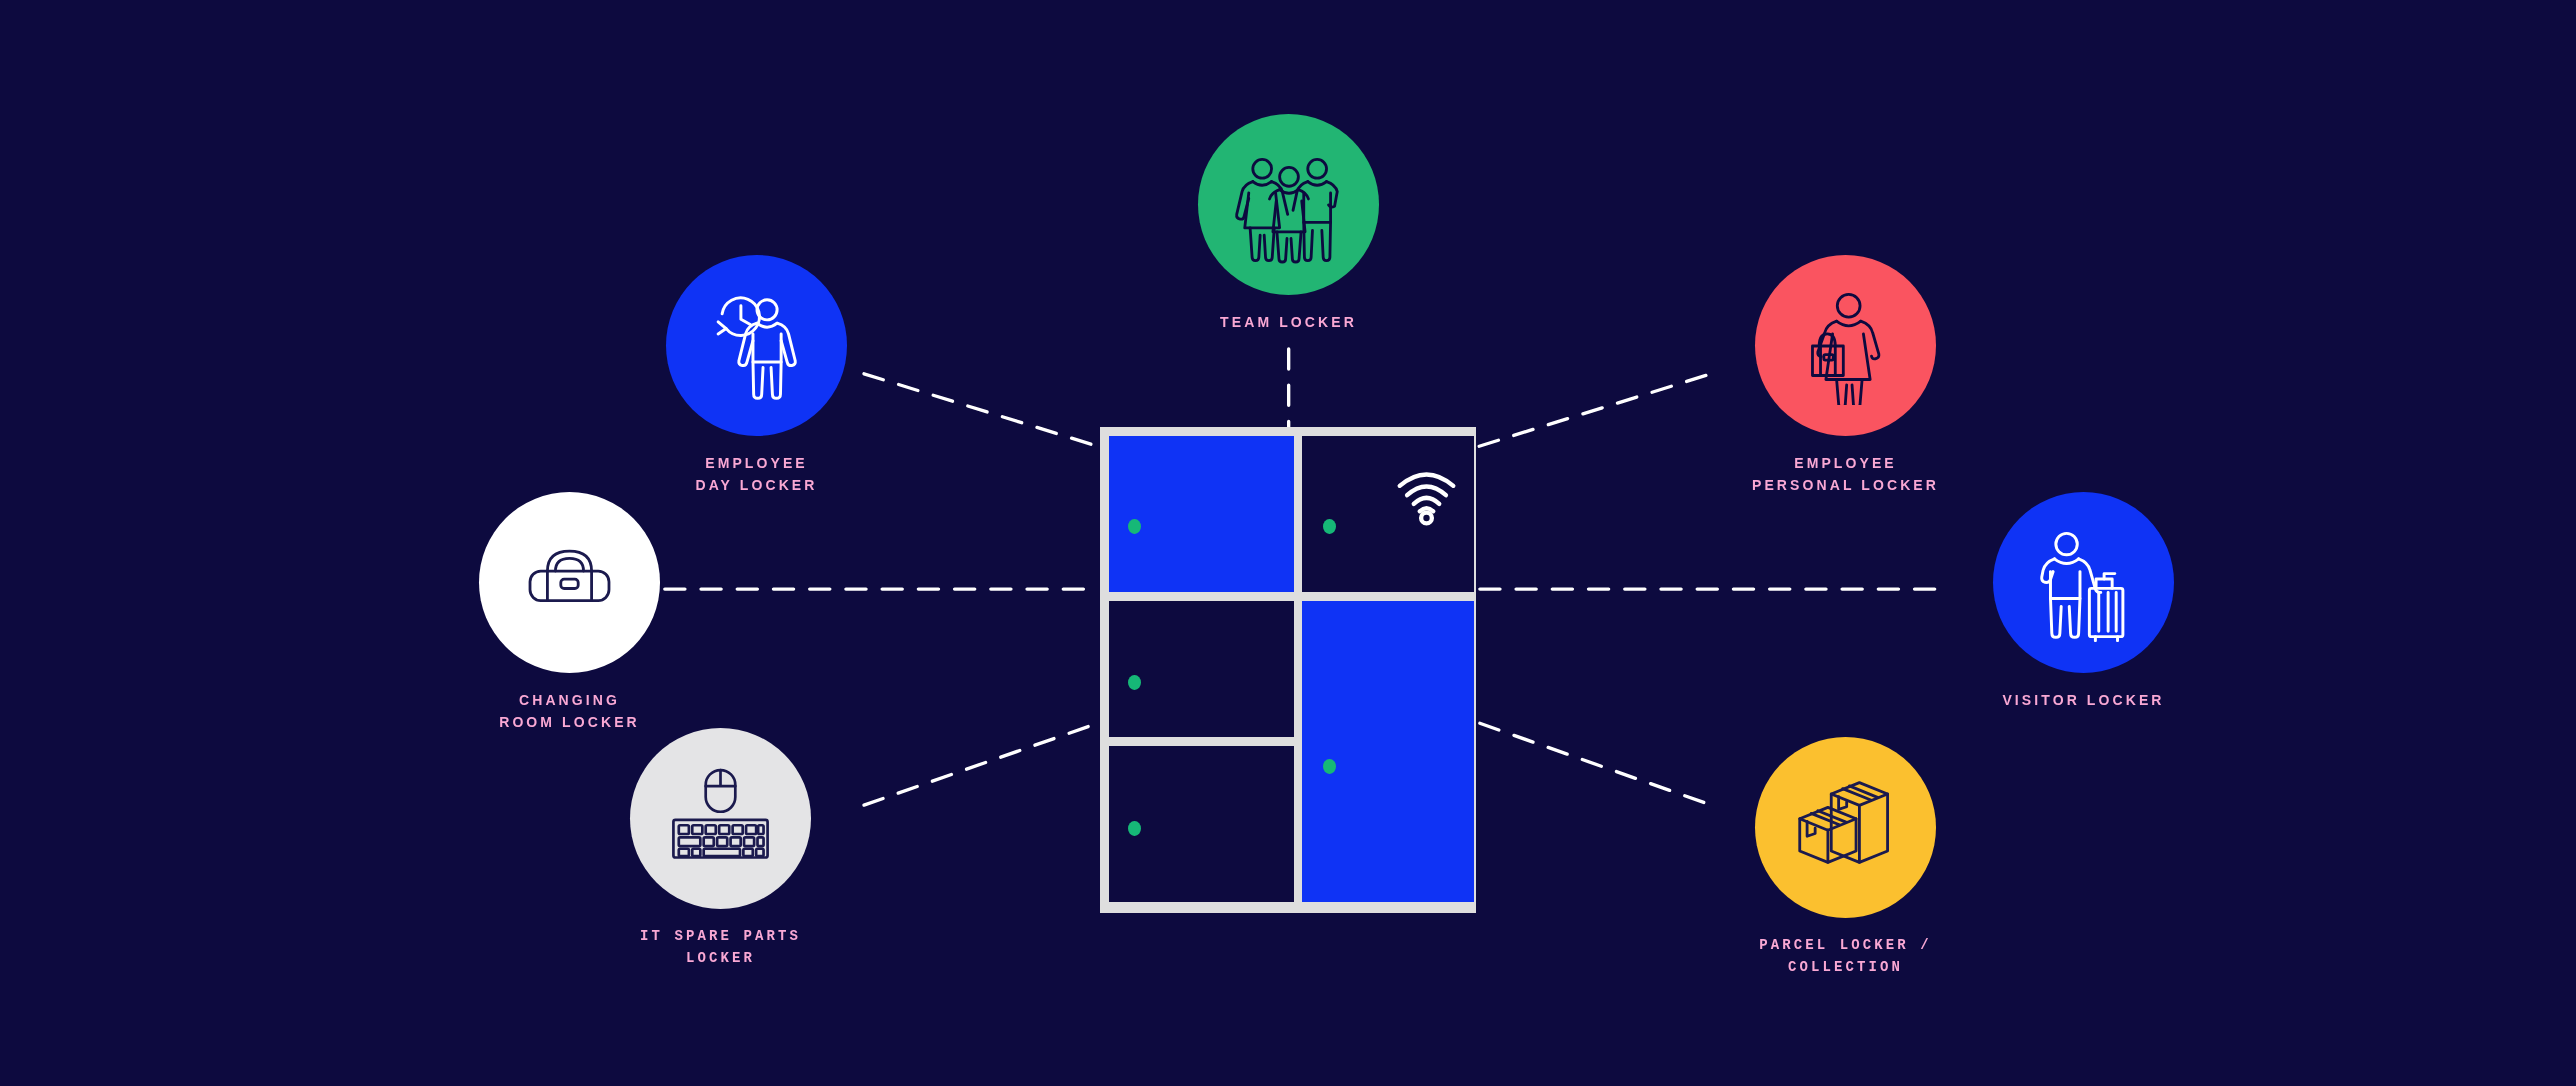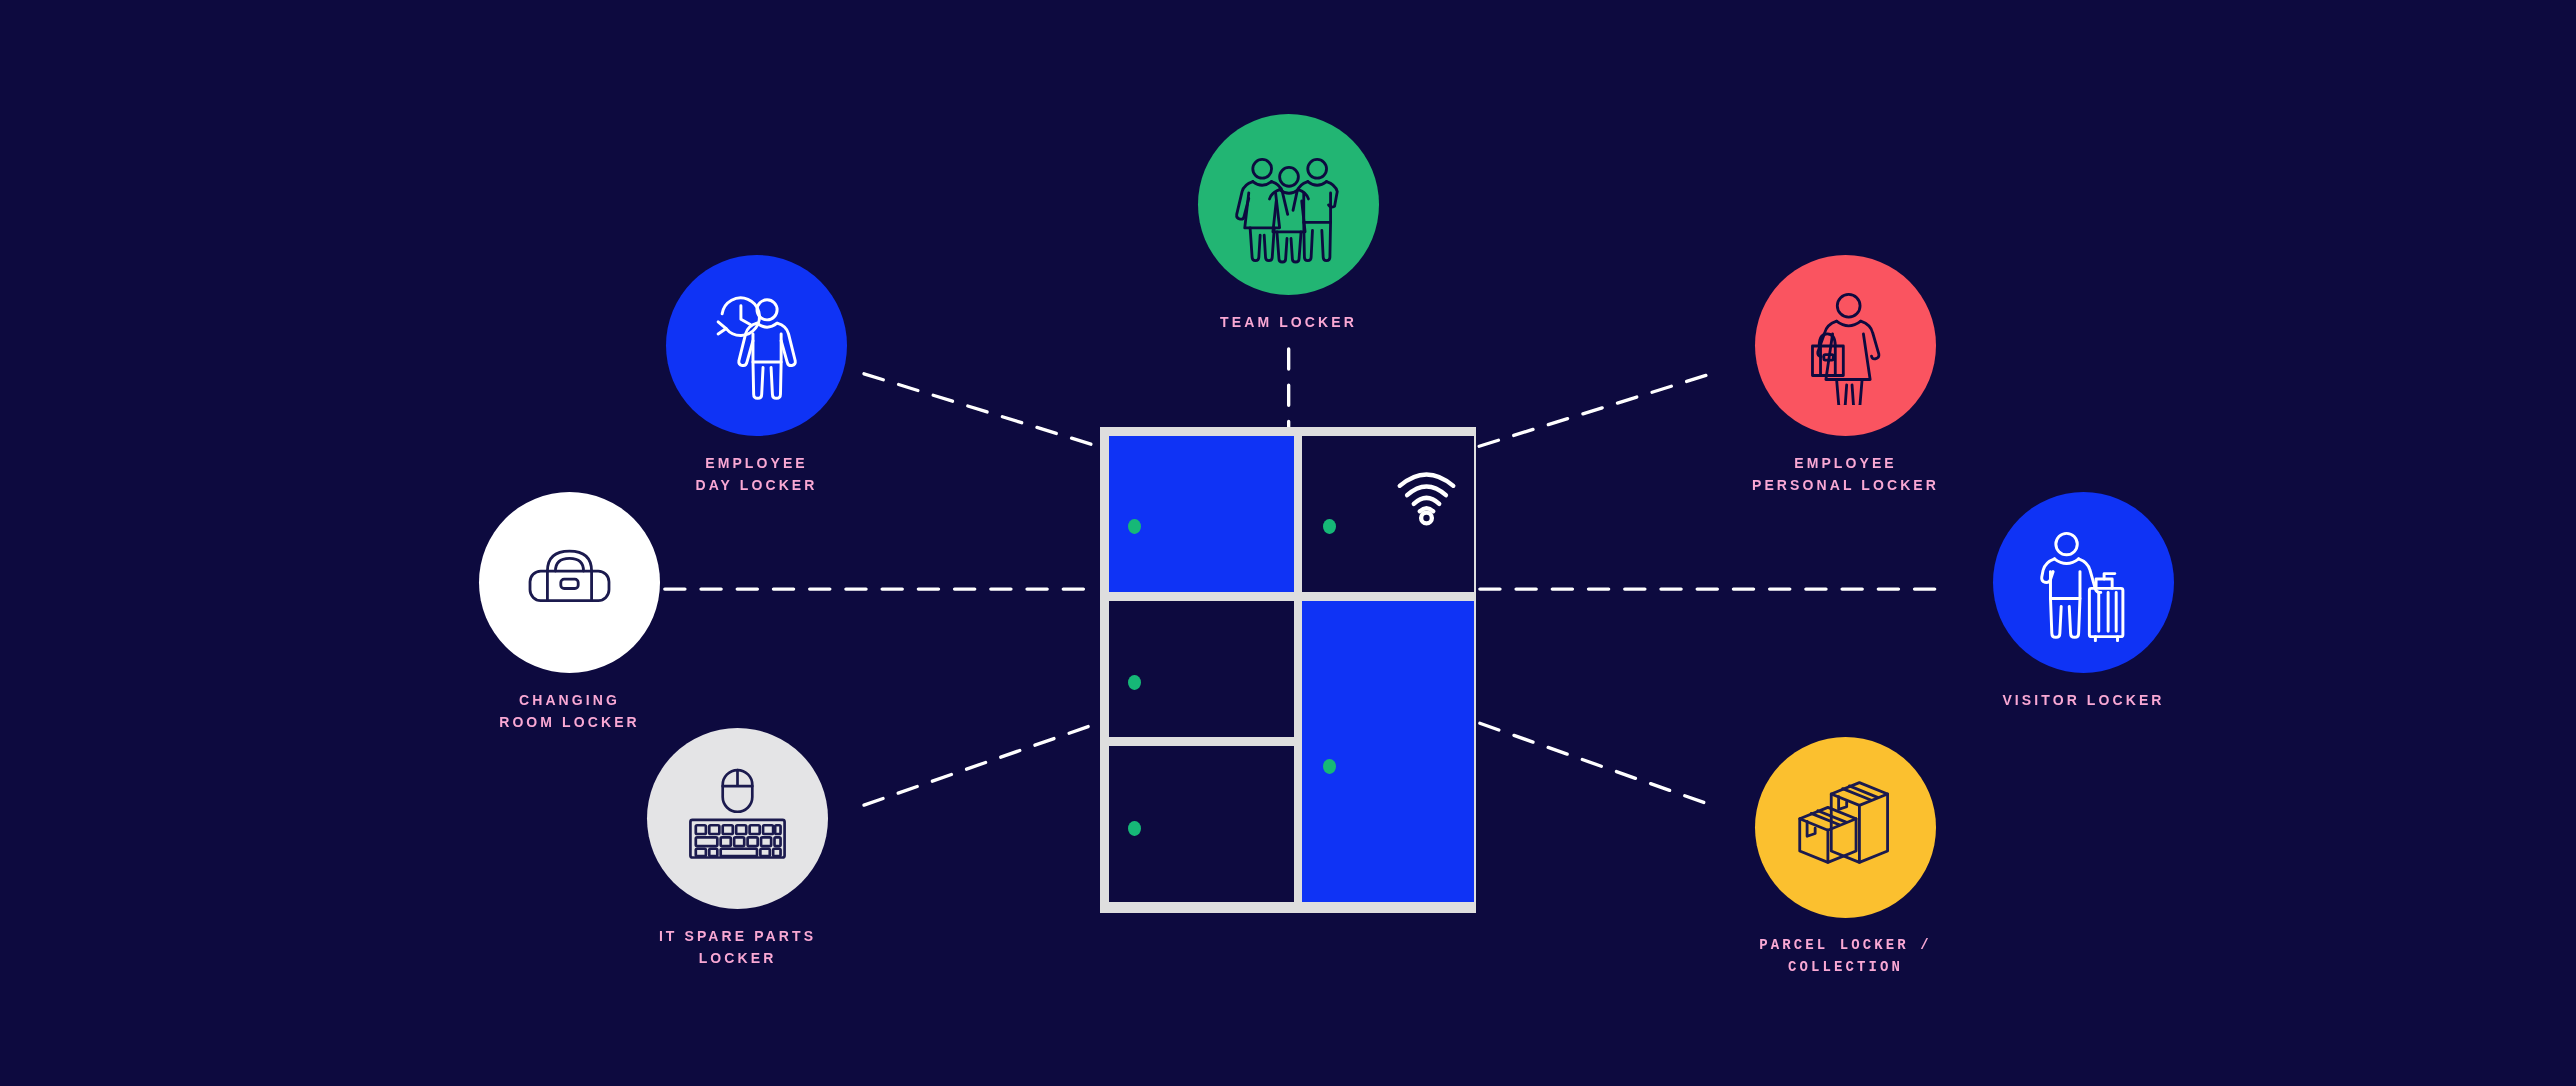--- a/index.html
+++ b/index.html
@@ -117,21 +117,21 @@
   .c-white  { background: #ffffff; }
   .c-gray   { background: #e4e4e6; }
   .c-yellow { background: #fbc02f; }
 
   
   #node-employee-day       { left: 659px;  top: 255px; }
   #node-team              { left: 1191px; top: 114px; }
   #node-employee-personal { left: 1748px; top: 255px; }
   #node-changing-room     { left: 472px;  top: 492px; }
   #node-visitor           { left: 1986px; top: 492px; }
-  #node-it-spare          { left: 640px;  top: 728px; }
+  #node-it-spare          { left: 623px;  top: 728px; font-family: Liberation Mono, monospace; }
   #node-parcel            { left: 1748px; top: 737px; font-family: Liberation Mono, monospace; }
 </style>
 </head>
 <body>
 
 <div id="stage">
 
   <svg id="connectors" viewBox="0 0 3840 1620" width="2576" height="1087">
     <g stroke="#ffffff" stroke-width="5" stroke-linecap="round" stroke-dasharray="30 24" fill="none">
       <line x1="1288" y1="557" x2="1636" y2="665"></line>

